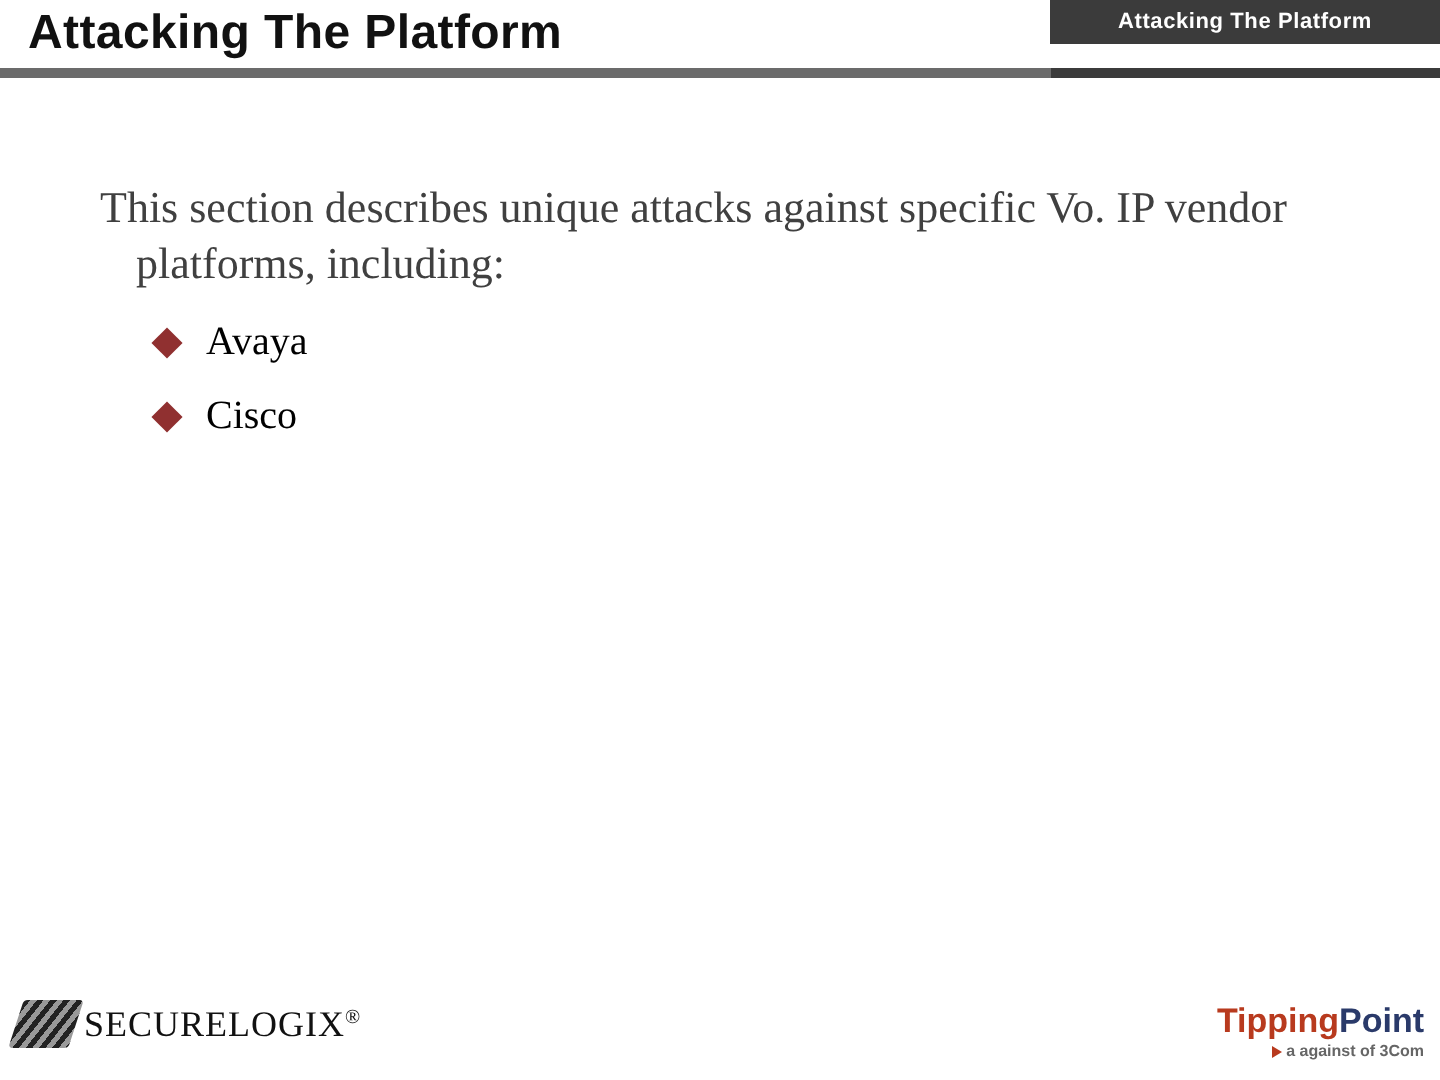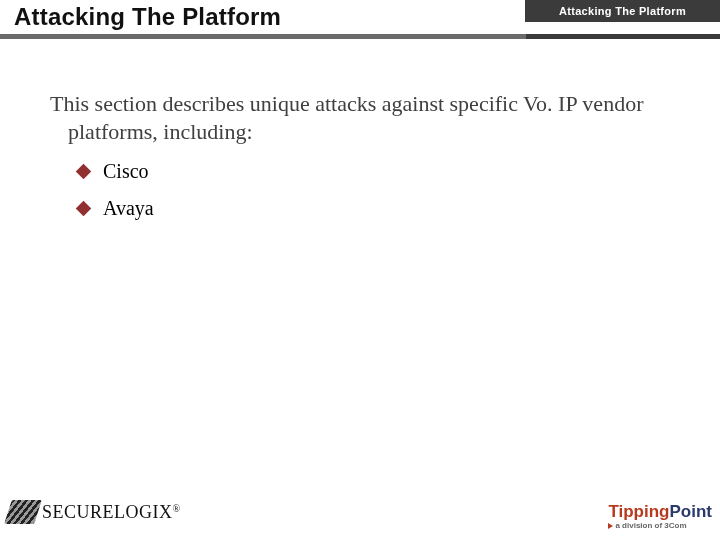--- a/index.html
+++ b/index.html
@@ -121,20 +121,21 @@
     font-size: 18px;
   }
   .sl-reg {
     font-size: 10px;
     vertical-align: super;
   }
   .logo-right {
     position: absolute;
     right: 0;
     bottom: 4px;
+    text-align: right;
     line-height: 1;
     margin-left: 37px;
   }
   .tp-text {
     font-family: Arial, sans-serif;
     font-size: 17px;
     font-weight: 600;
   }
   .tp-tipping { color: #b83a1e; }
   .tp-point { color: #2a3a6a; }
@@ -164,36 +165,36 @@
 
 <div class="slide-title">Attacking The Platform</div>
 
 <div class="body-text">
   <span class="indent">This section describes unique attacks against specific Vo. IP vendor platforms, including:</span>
 </div>
 
 <div class="bullets">
   <div class="bullet-item">
     <div class="diamond"></div>
-    <span>Cisco</span>
+    <span>Avaya</span>
   </div>
   <div class="bullet-item">
     <div class="diamond"></div>
-    <span>Avaya</span>
+    <span>Cisco</span>
   </div>
 </div>
 
 <div class="footer">
   <div class="logo-left">
     <div class="sl-mark"></div>
     <span class="sl-text">
       <span class="caps">SECURELOGIX</span><span class="sl-reg">®</span>
     </span>
   </div>
   <div class="logo-right">
     <span class="tp-text">
       <span class="tp-tipping">Tipping</span><span class="tp-point">Point</span>
     </span>
     <span class="tp-sub">
-      <span class="tri"></span><span>a division of 3Com</span>
+      <span class="tri"></span><span>a against of 3Com</span>
     </span>
   </div>
 </div>
 
 </body></html>

